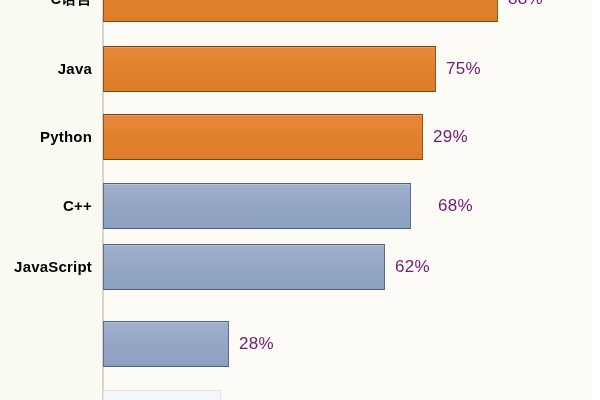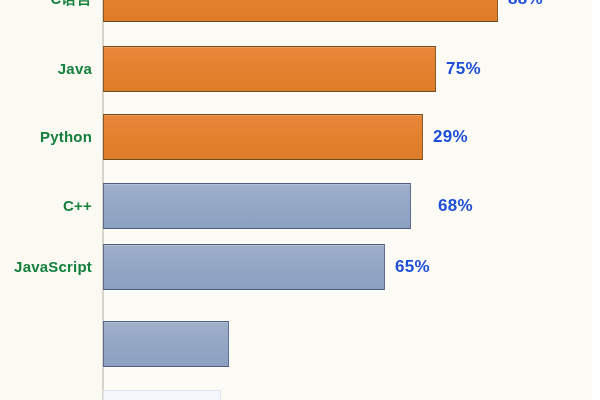--- a/index.html
+++ b/index.html
@@ -71,21 +71,21 @@
 
   .cat-label {
     position: absolute;
     right: 508px; 
     top: 0;
     height: 46px;
     line-height: 46px;
     white-space: nowrap;
     font-size: 15px;
     font-weight: bold;
-    color: #15803d;
+    color: #000000;
     text-align: right;
     letter-spacing: 0.2px;
   }
 
   .bar {
     position: absolute;
     left: 103px;
     top: 0;
     height: 46px;
     box-sizing: border-box;
@@ -107,22 +107,22 @@
     box-shadow: inset 0 1px 0 rgba(255,255,255,0.22);
   }
 
   .val-label {
     position: absolute;
     top: 0;
     height: 46px;
     line-height: 46px;
     white-space: nowrap;
     font-size: 17px;
-    font-weight: bold;
-    color: #1d4ed8;
+    font-weight: normal;
+    color: #701a75;
     letter-spacing: 0.3px;
   }
 
   
   .bar.ghost {
     border: 1px solid #dfe4ee;
     background: linear-gradient(to bottom, #f4f7fc 0%, #eef3fa 100%);
     box-shadow: none;
   }
 </style>
@@ -155,25 +155,26 @@
 
   <div class="bar-row" style="top:183px;">
     <div class="cat-label">C++</div>
     <div class="bar blue" style="width:308px;"></div>
     <div class="val-label" style="left:438px;">68%</div>
   </div>
 
   <div class="bar-row" style="top:244px;">
     <div class="cat-label">JavaScript</div>
     <div class="bar blue" style="width:282px;"></div>
-    <div class="val-label" style="left:395px;">65%</div>
+    <div class="val-label" style="left:395px;">62%</div>
   </div>
 
   <div class="bar-row" style="top:321px;">
     <div class="bar blue" style="width:126px;"></div>
+    <div class="val-label" style="left:239px;">28%</div>
   </div>
 
   <div class="bar-row" style="top:390px;">
     <div class="bar ghost" style="width:118px;"></div>
   </div>
 
   <div id="right-edge"></div>
 </div>
 
 </body></html>

